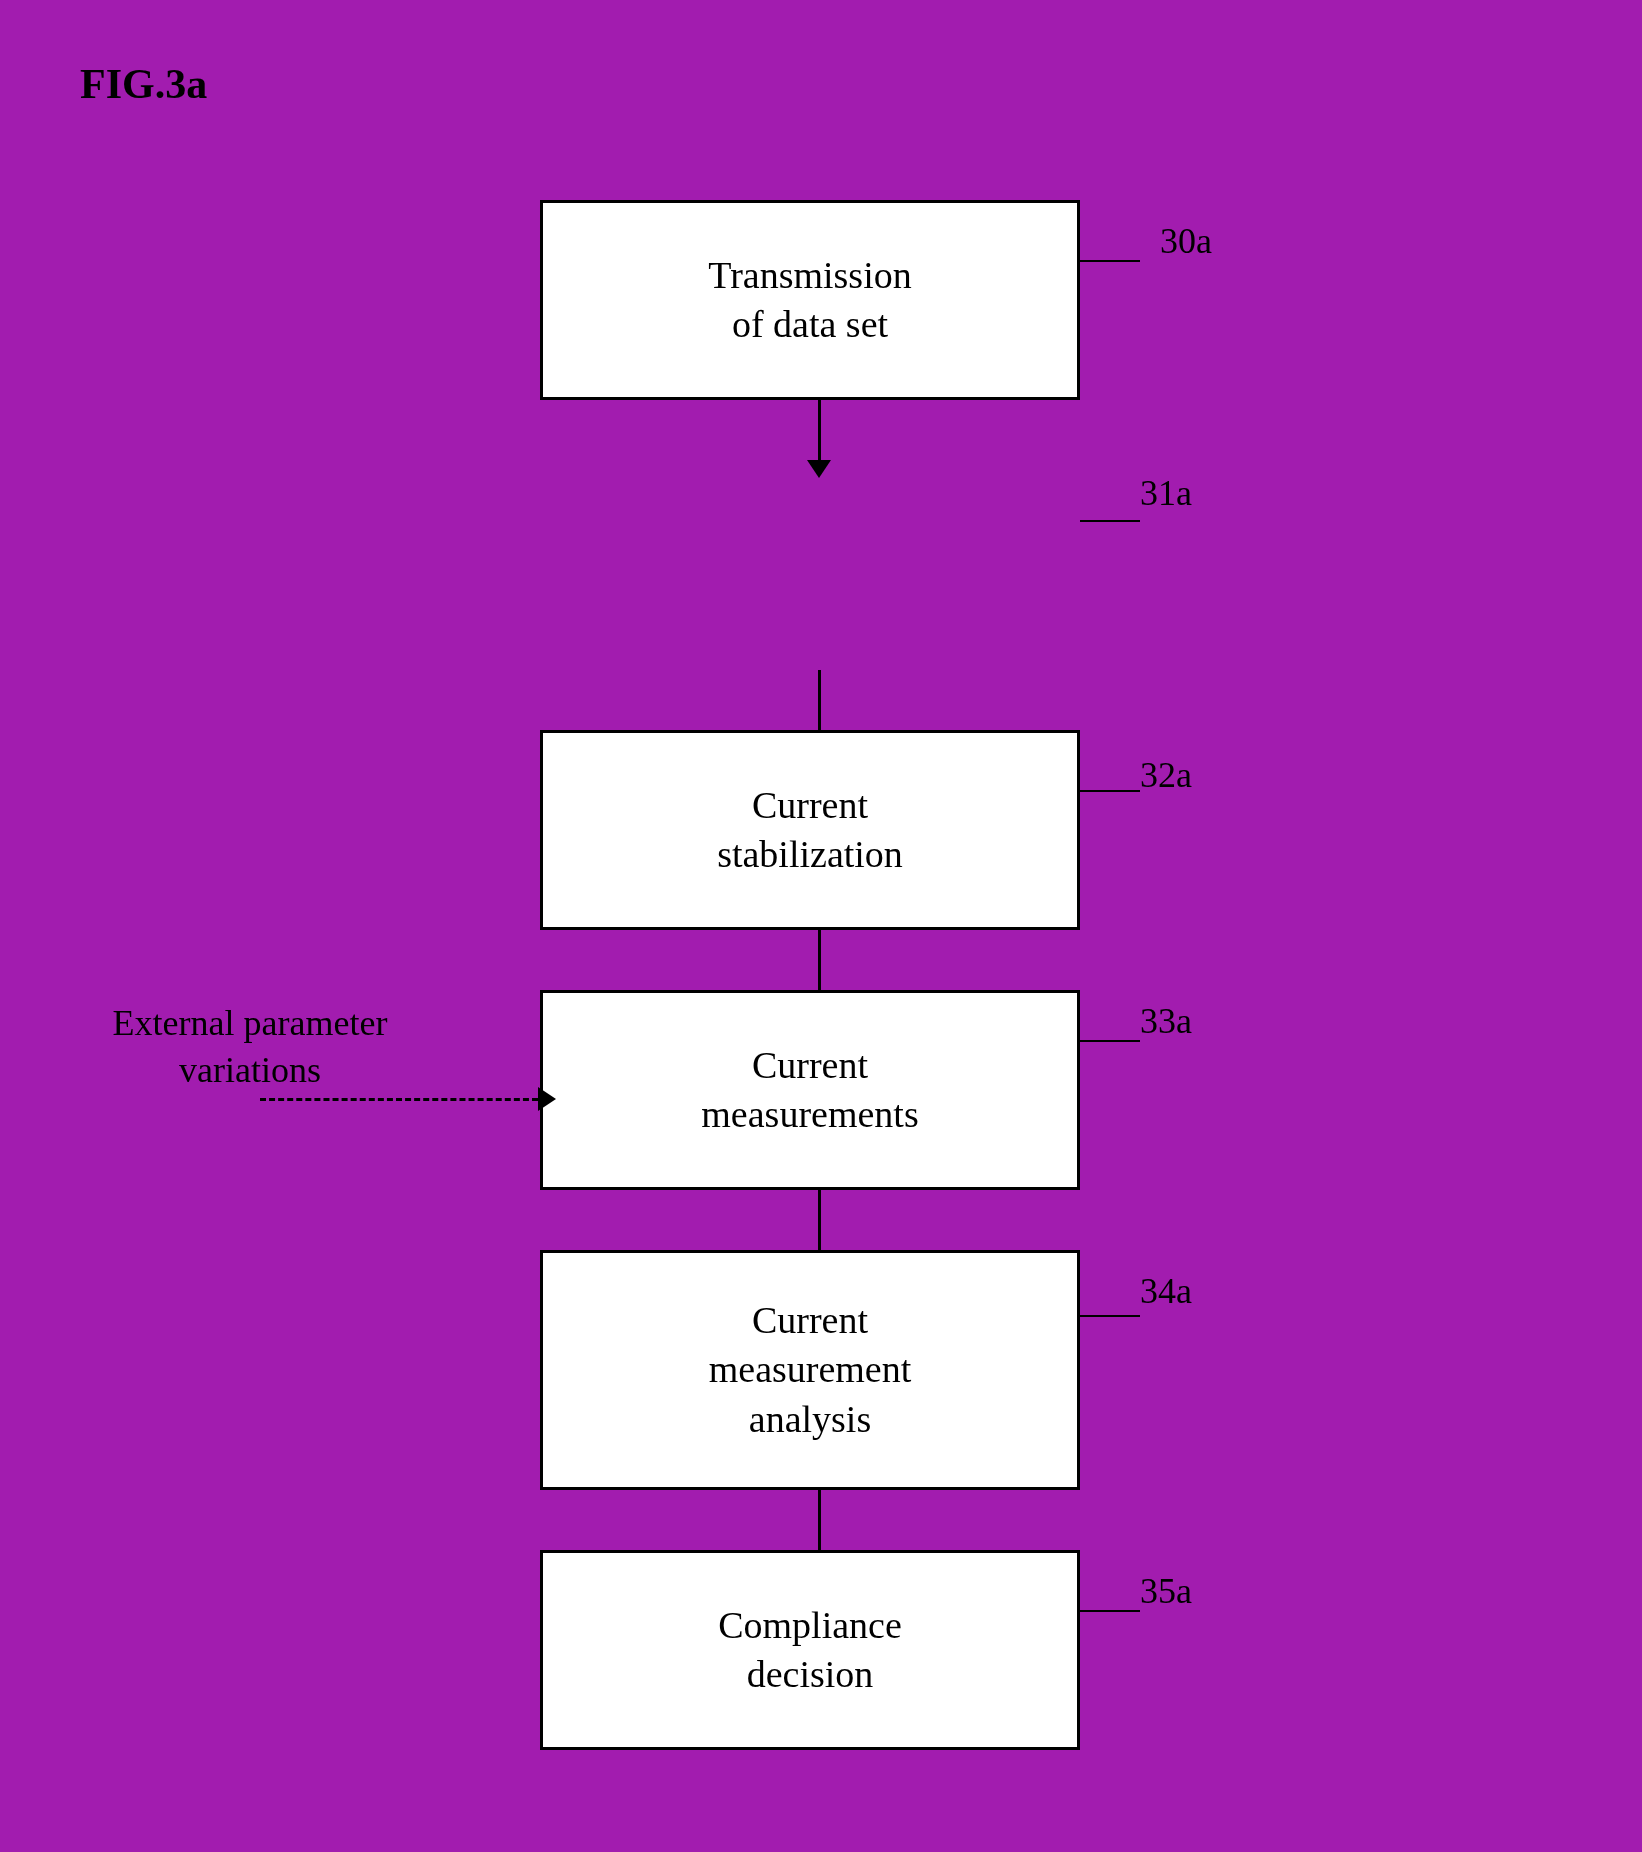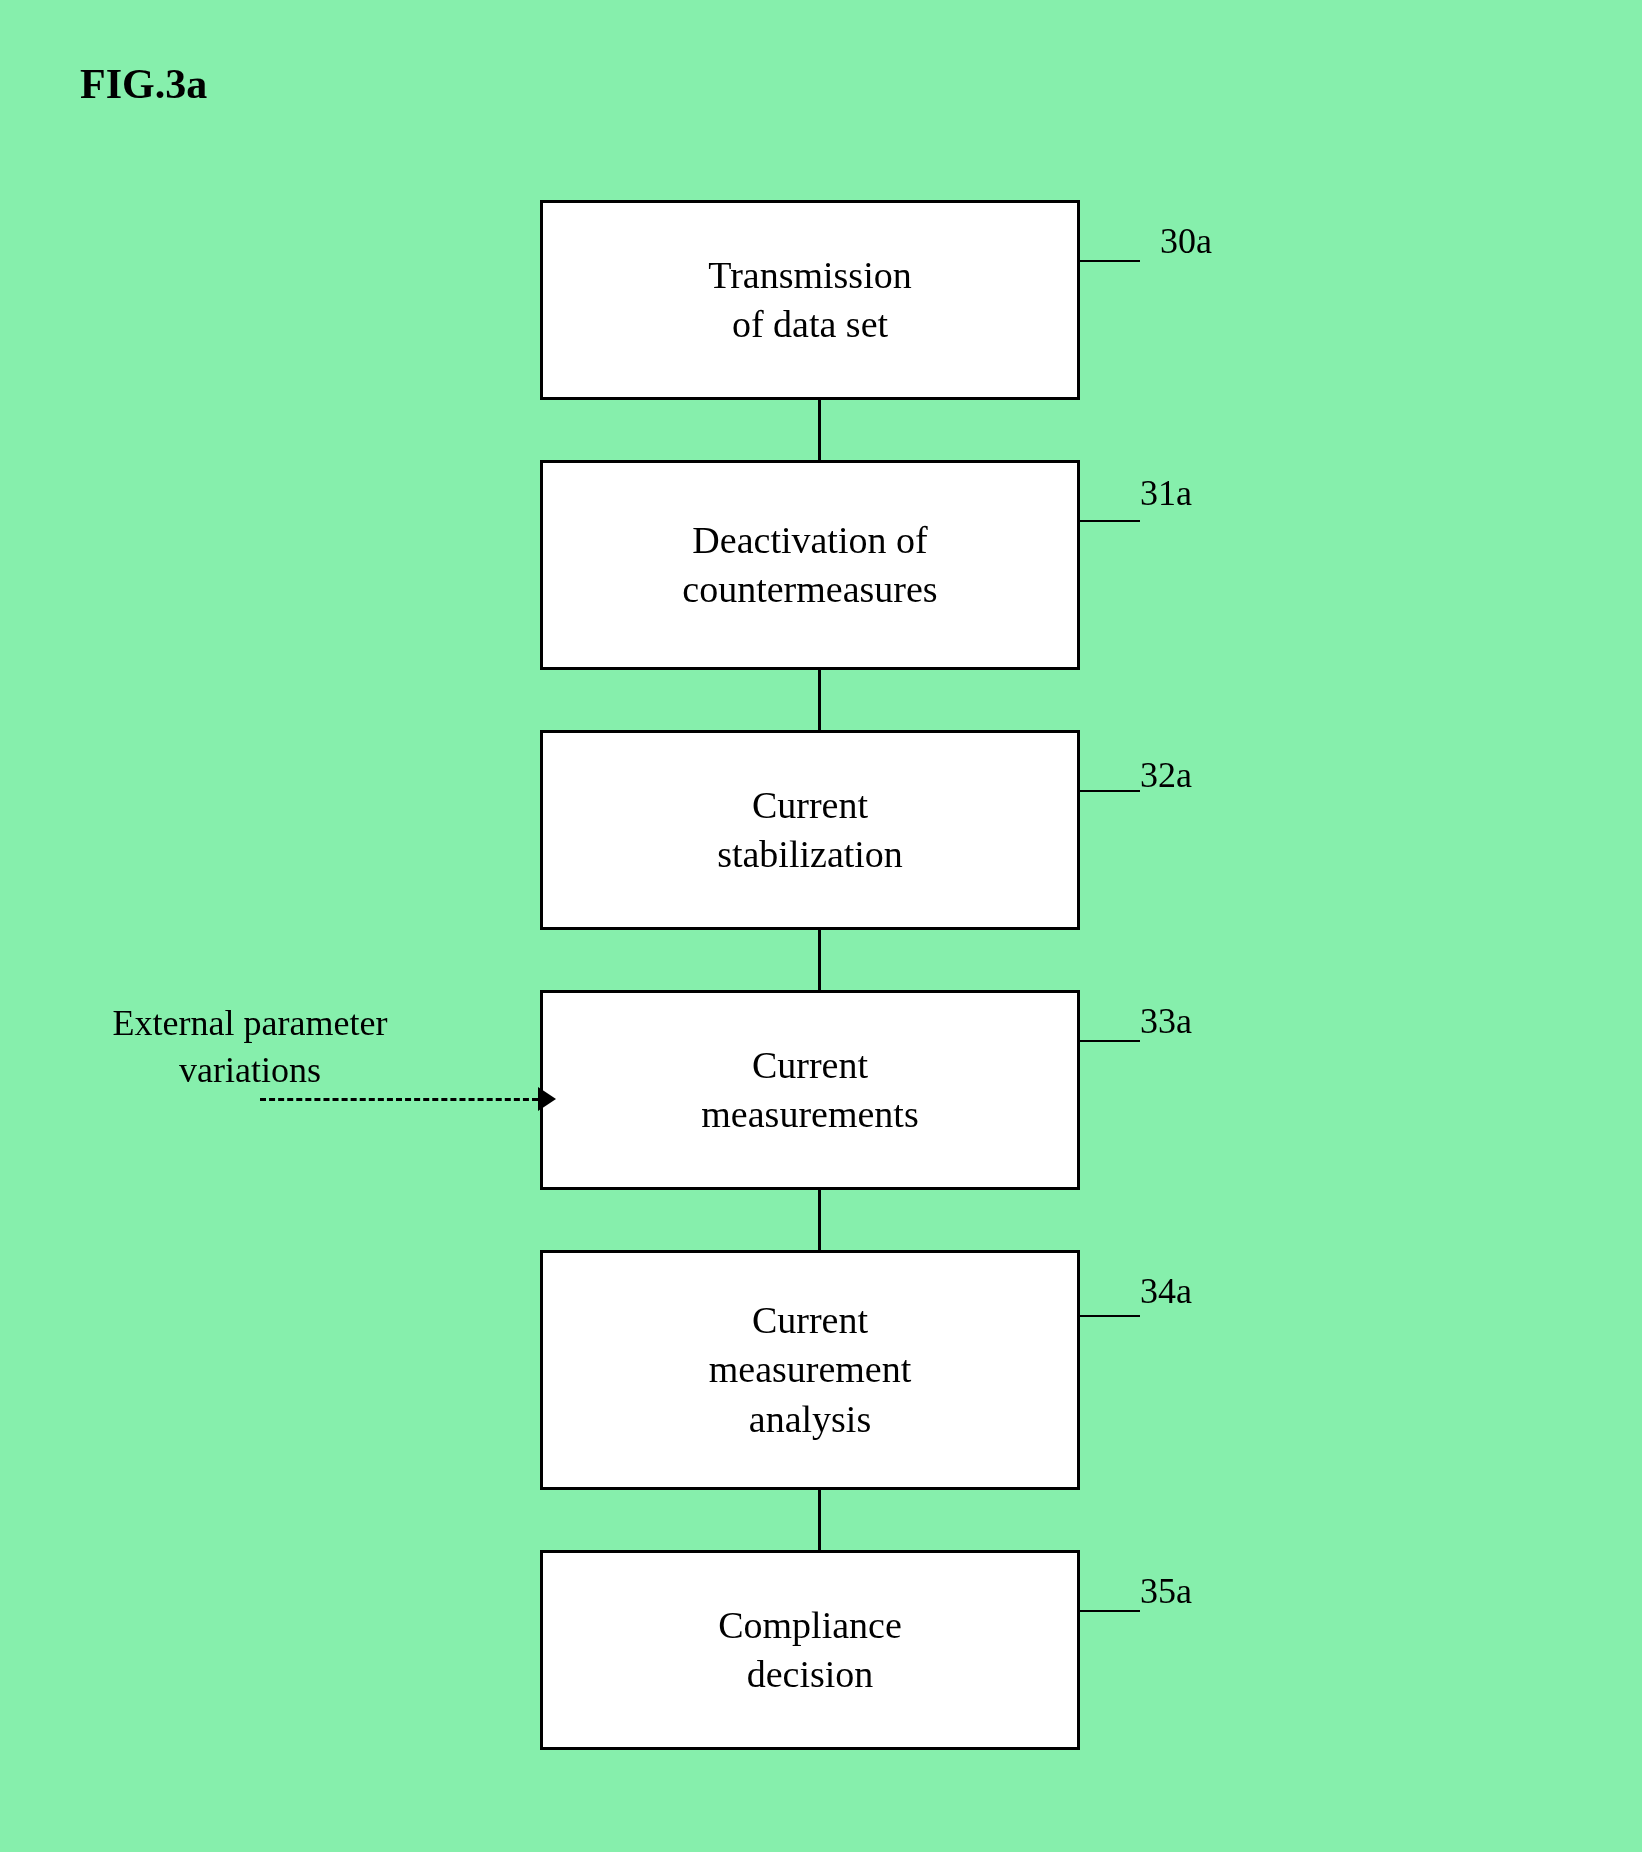--- a/index.html
+++ b/index.html
@@ -10,21 +10,21 @@
       width: 1642px;
       height: 1852px;
       position: relative;
       overflow: hidden;
     }
 
     .page {
       width: 1642px;
       height: 1852px;
       position: relative;
-      background: #86efac;
+      background: #a21caf;
       padding: 60px 80px;
     }
 
     .fig-label {
       font-size: 42px;
       font-weight: bold;
       position: absolute;
       top: 60px;
       left: 80px;
     }
@@ -125,23 +125,20 @@
     </div>
 
     <div class="ref-label" style="left: 1140px; top: 100px; margin-left: 20px;">30a</div>
     <div class="ref-line" style="left: 1080px; top: 140px; width: 60px;"></div>
 
     <div class="arrow-down" style="left: 807px; top: 280px;">
       <div class="arrow-line" style="height: 60px;"></div>
       <div class="arrow-head-down"></div>
     </div>
 
-    <div class="flow-box" style="left: 540px; top: 340px; width: 540px; height: 210px;">
-      <span>Deactivation of<br>countermeasures</span>
-    </div>
 
     <div class="ref-label" style="left: 1140px; top: 352px;">31a</div>
     <div class="ref-line" style="left: 1080px; top: 400px; width: 60px;"></div>
 
     <div class="arrow-down" style="left: 807px; top: 550px;">
       <div class="arrow-line" style="height: 60px;"></div>
       <div class="arrow-head-down"></div>
     </div>
 
     <div class="flow-box" style="left: 540px; top: 610px; width: 540px; height: 200px;">

